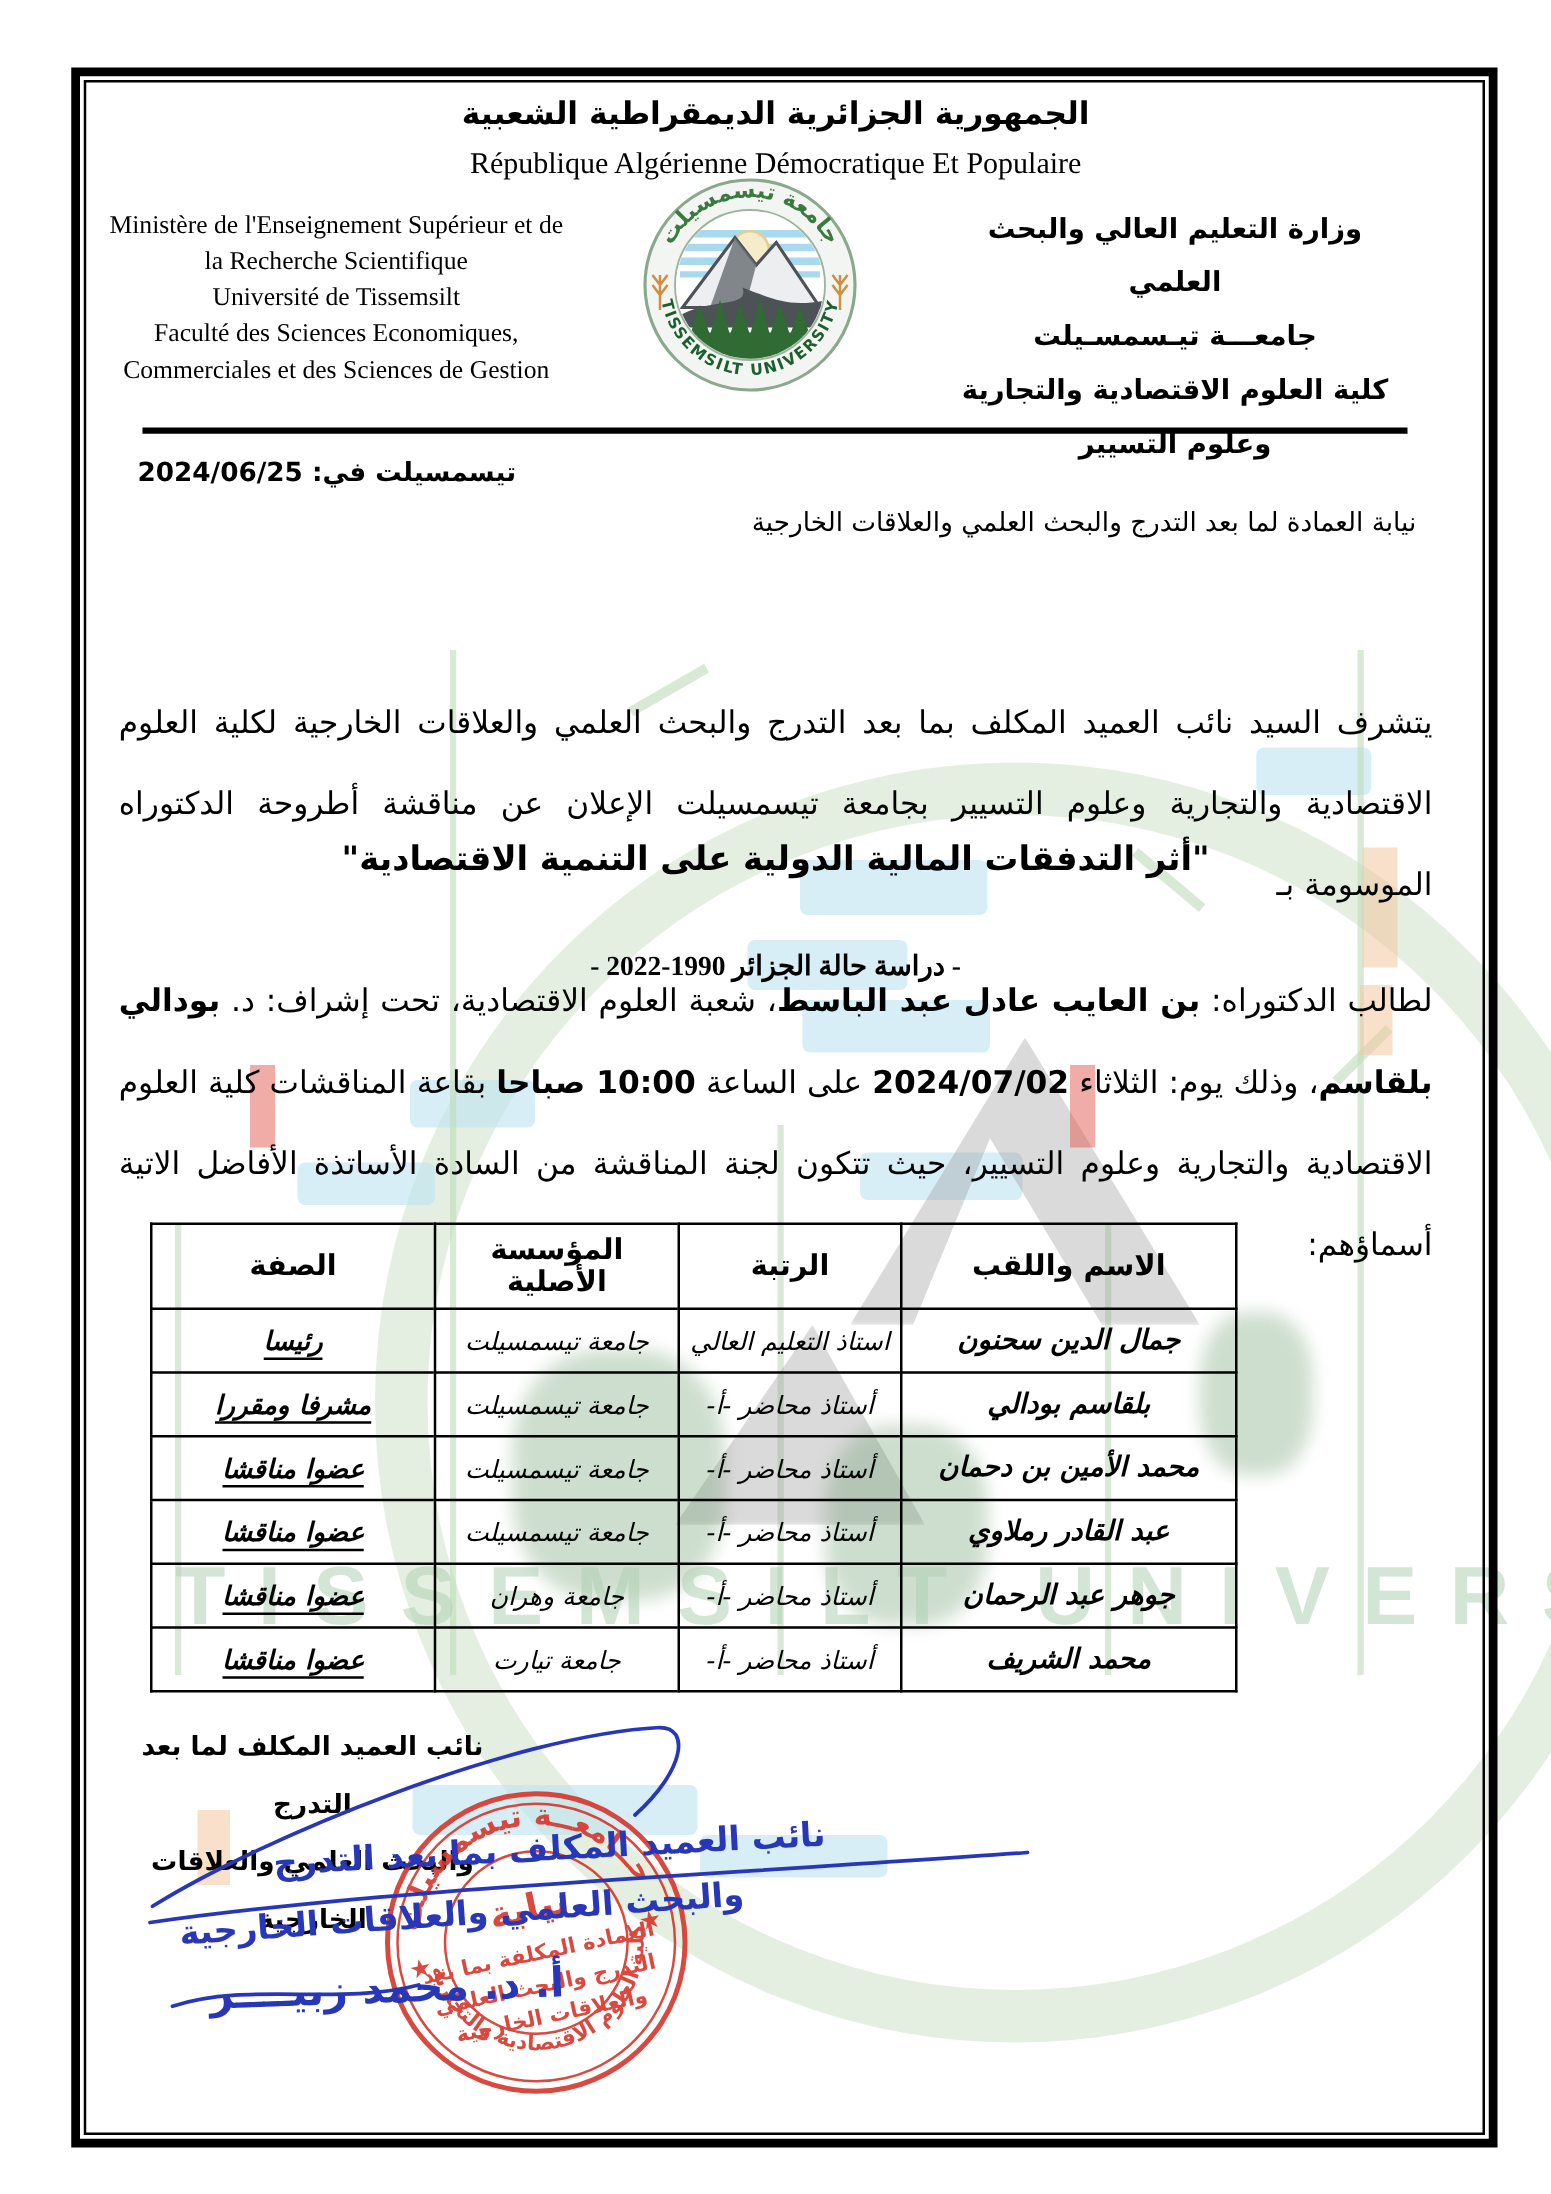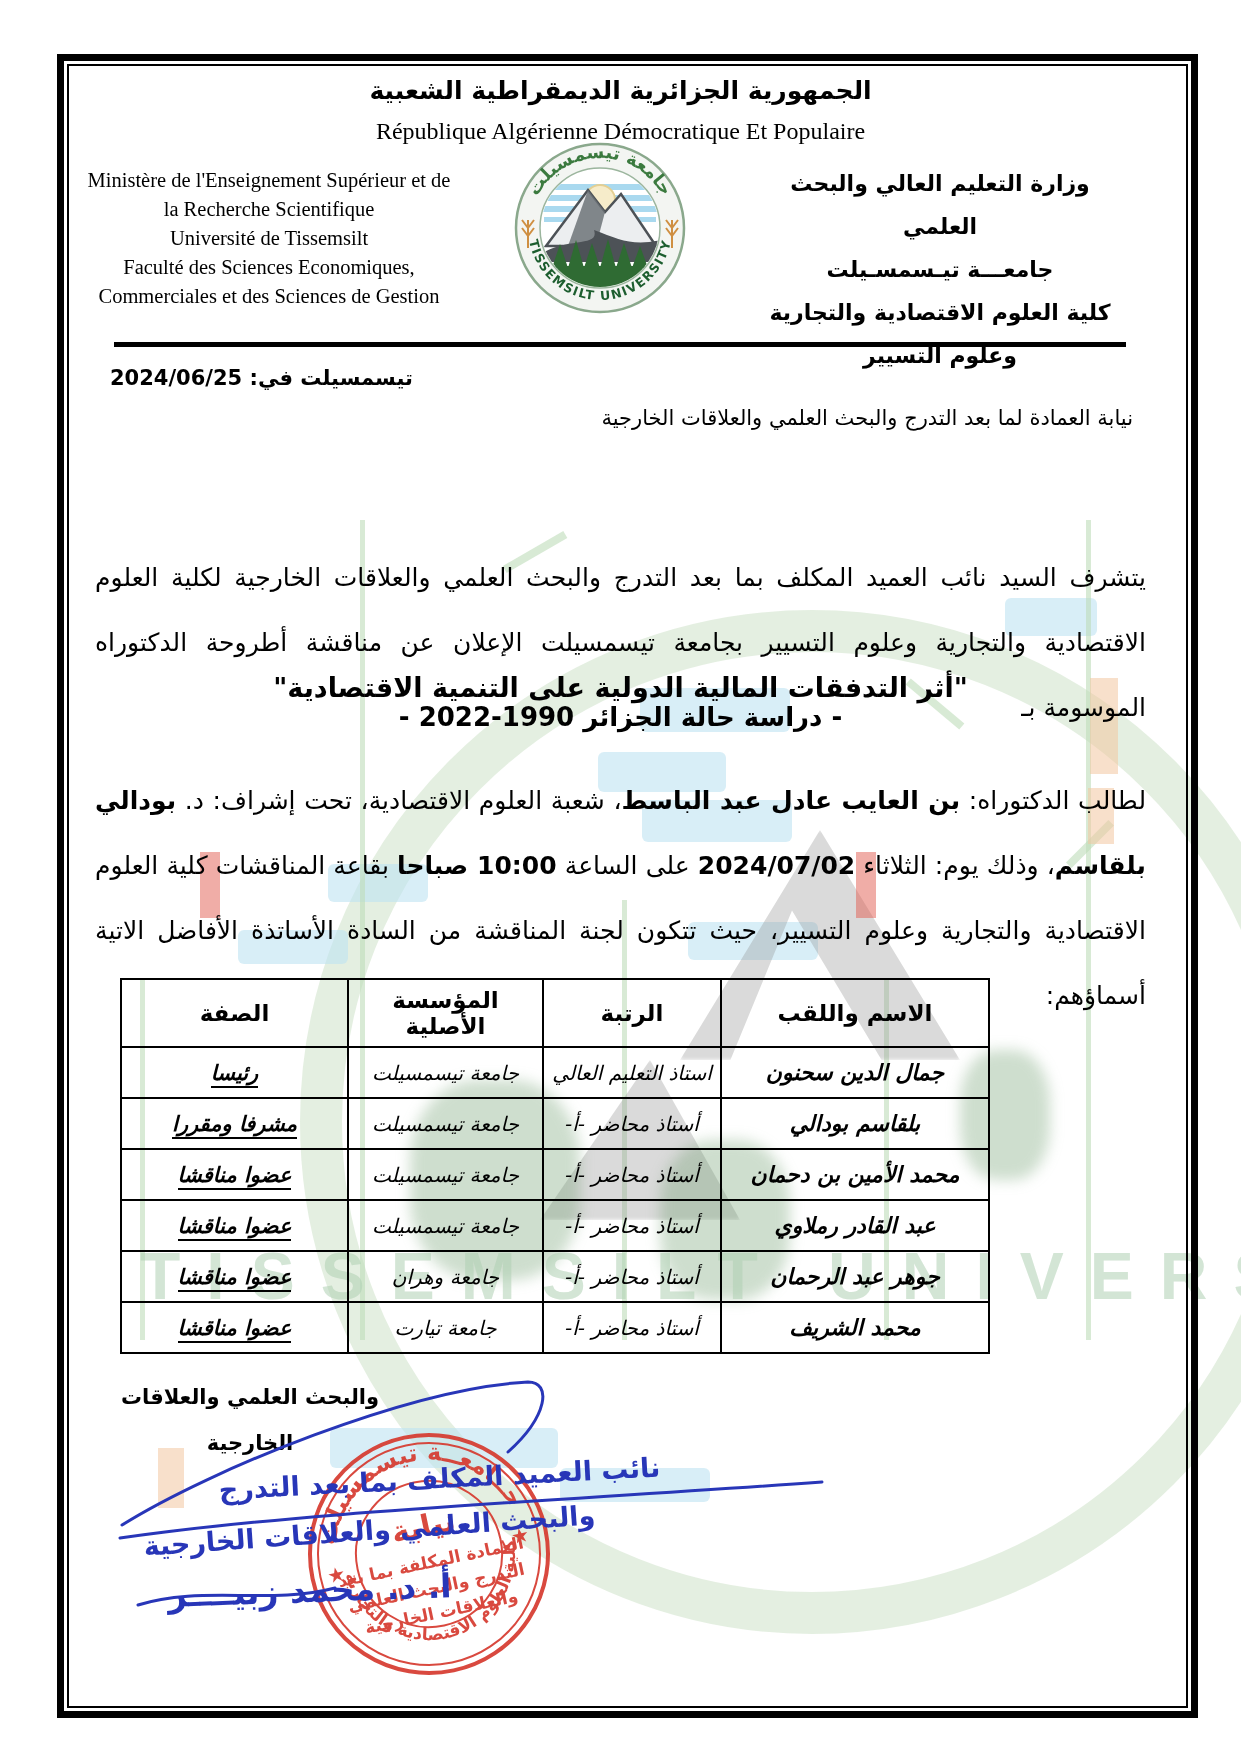--- a/index.html
+++ b/index.html
@@ -33,21 +33,21 @@
   .ministry-ar{left:760px;top:162px;width:360px;text-align:center;direction:rtl;font-weight:bold;font-size:22px;line-height:43px;}
   .logo-wrap{left:508px;top:140px;width:184px;height:176px;}
   .divider{left:114px;top:342px;width:1012px;height:5px;background:#000;}
   .dept-line{right:108px;top:366px;direction:rtl;font-weight:normal;font-size:21px;margin-top:40px;}
   .date-line{left:110px;top:366px;direction:rtl;font-weight:bold;font-size:21px;}
   .main-title1{top:404px;font-size:32px;font-weight:bold;}
   .main-title2{top:460px;font-size:32px;font-weight:bold;direction:rtl;}
   .para{left:95px;width:1051px;direction:rtl;text-align:justify;font-size:25px;line-height:65px;}
   .intro-para{top:545px;}
   .thesis-title{top:672px;font-size:27px;font-weight:bold;direction:rtl;}
-  .case-study{top:702px;font-size:26px;font-weight:bold;direction:rtl;}
+  .case-study{top:760px;font-size:22px;font-weight:bold;direction:rtl;font-family:Liberation Serif, serif;}
   .details-para{top:768px;}
   .b{font-weight:bold;}
   
   table.committee{
     position:absolute;left:120px;top:978px;width:868px;border-collapse:collapse;
     direction:rtl;table-layout:fixed;
   }
   table.committee th,table.committee td{border:2px solid #000;text-align:center;vertical-align:middle;padding:0 6px;}
   table.committee th{height:66px;font-size:23px;font-weight:bold;}
   table.committee td{height:49px;}
@@ -226,20 +226,21 @@
         <tr>
           <td class="cell-name">محمد الشريف</td>
           <td class="cell-rank">أستاذ محاضر -أ-</td>
           <td class="cell-institution">جامعة تيارت</td>
           <td class="cell-role"><span class="role-underline">عضوا مناقشا</span></td>
         </tr>
       </tbody>
   </table>
 
   <div class="abs closing-title">
+    <div>نائب العميد المكلف لما بعد التدرج</div>
     <div>والبحث العلمي والعلاقات الخارجية</div>
   </div>
 
   <div class="abs stamp-wrap">
     <svg width="252" height="252" viewBox="0 0 252 252" opacity="0.92">
       <g fill="none" stroke="#d63a2f">
         <circle cx="126" cy="126" r="119" stroke-width="4"></circle>
         <circle cx="126" cy="126" r="111" stroke-width="2"></circle>
         <circle cx="126" cy="126" r="73" stroke-width="2"></circle>
       </g>

